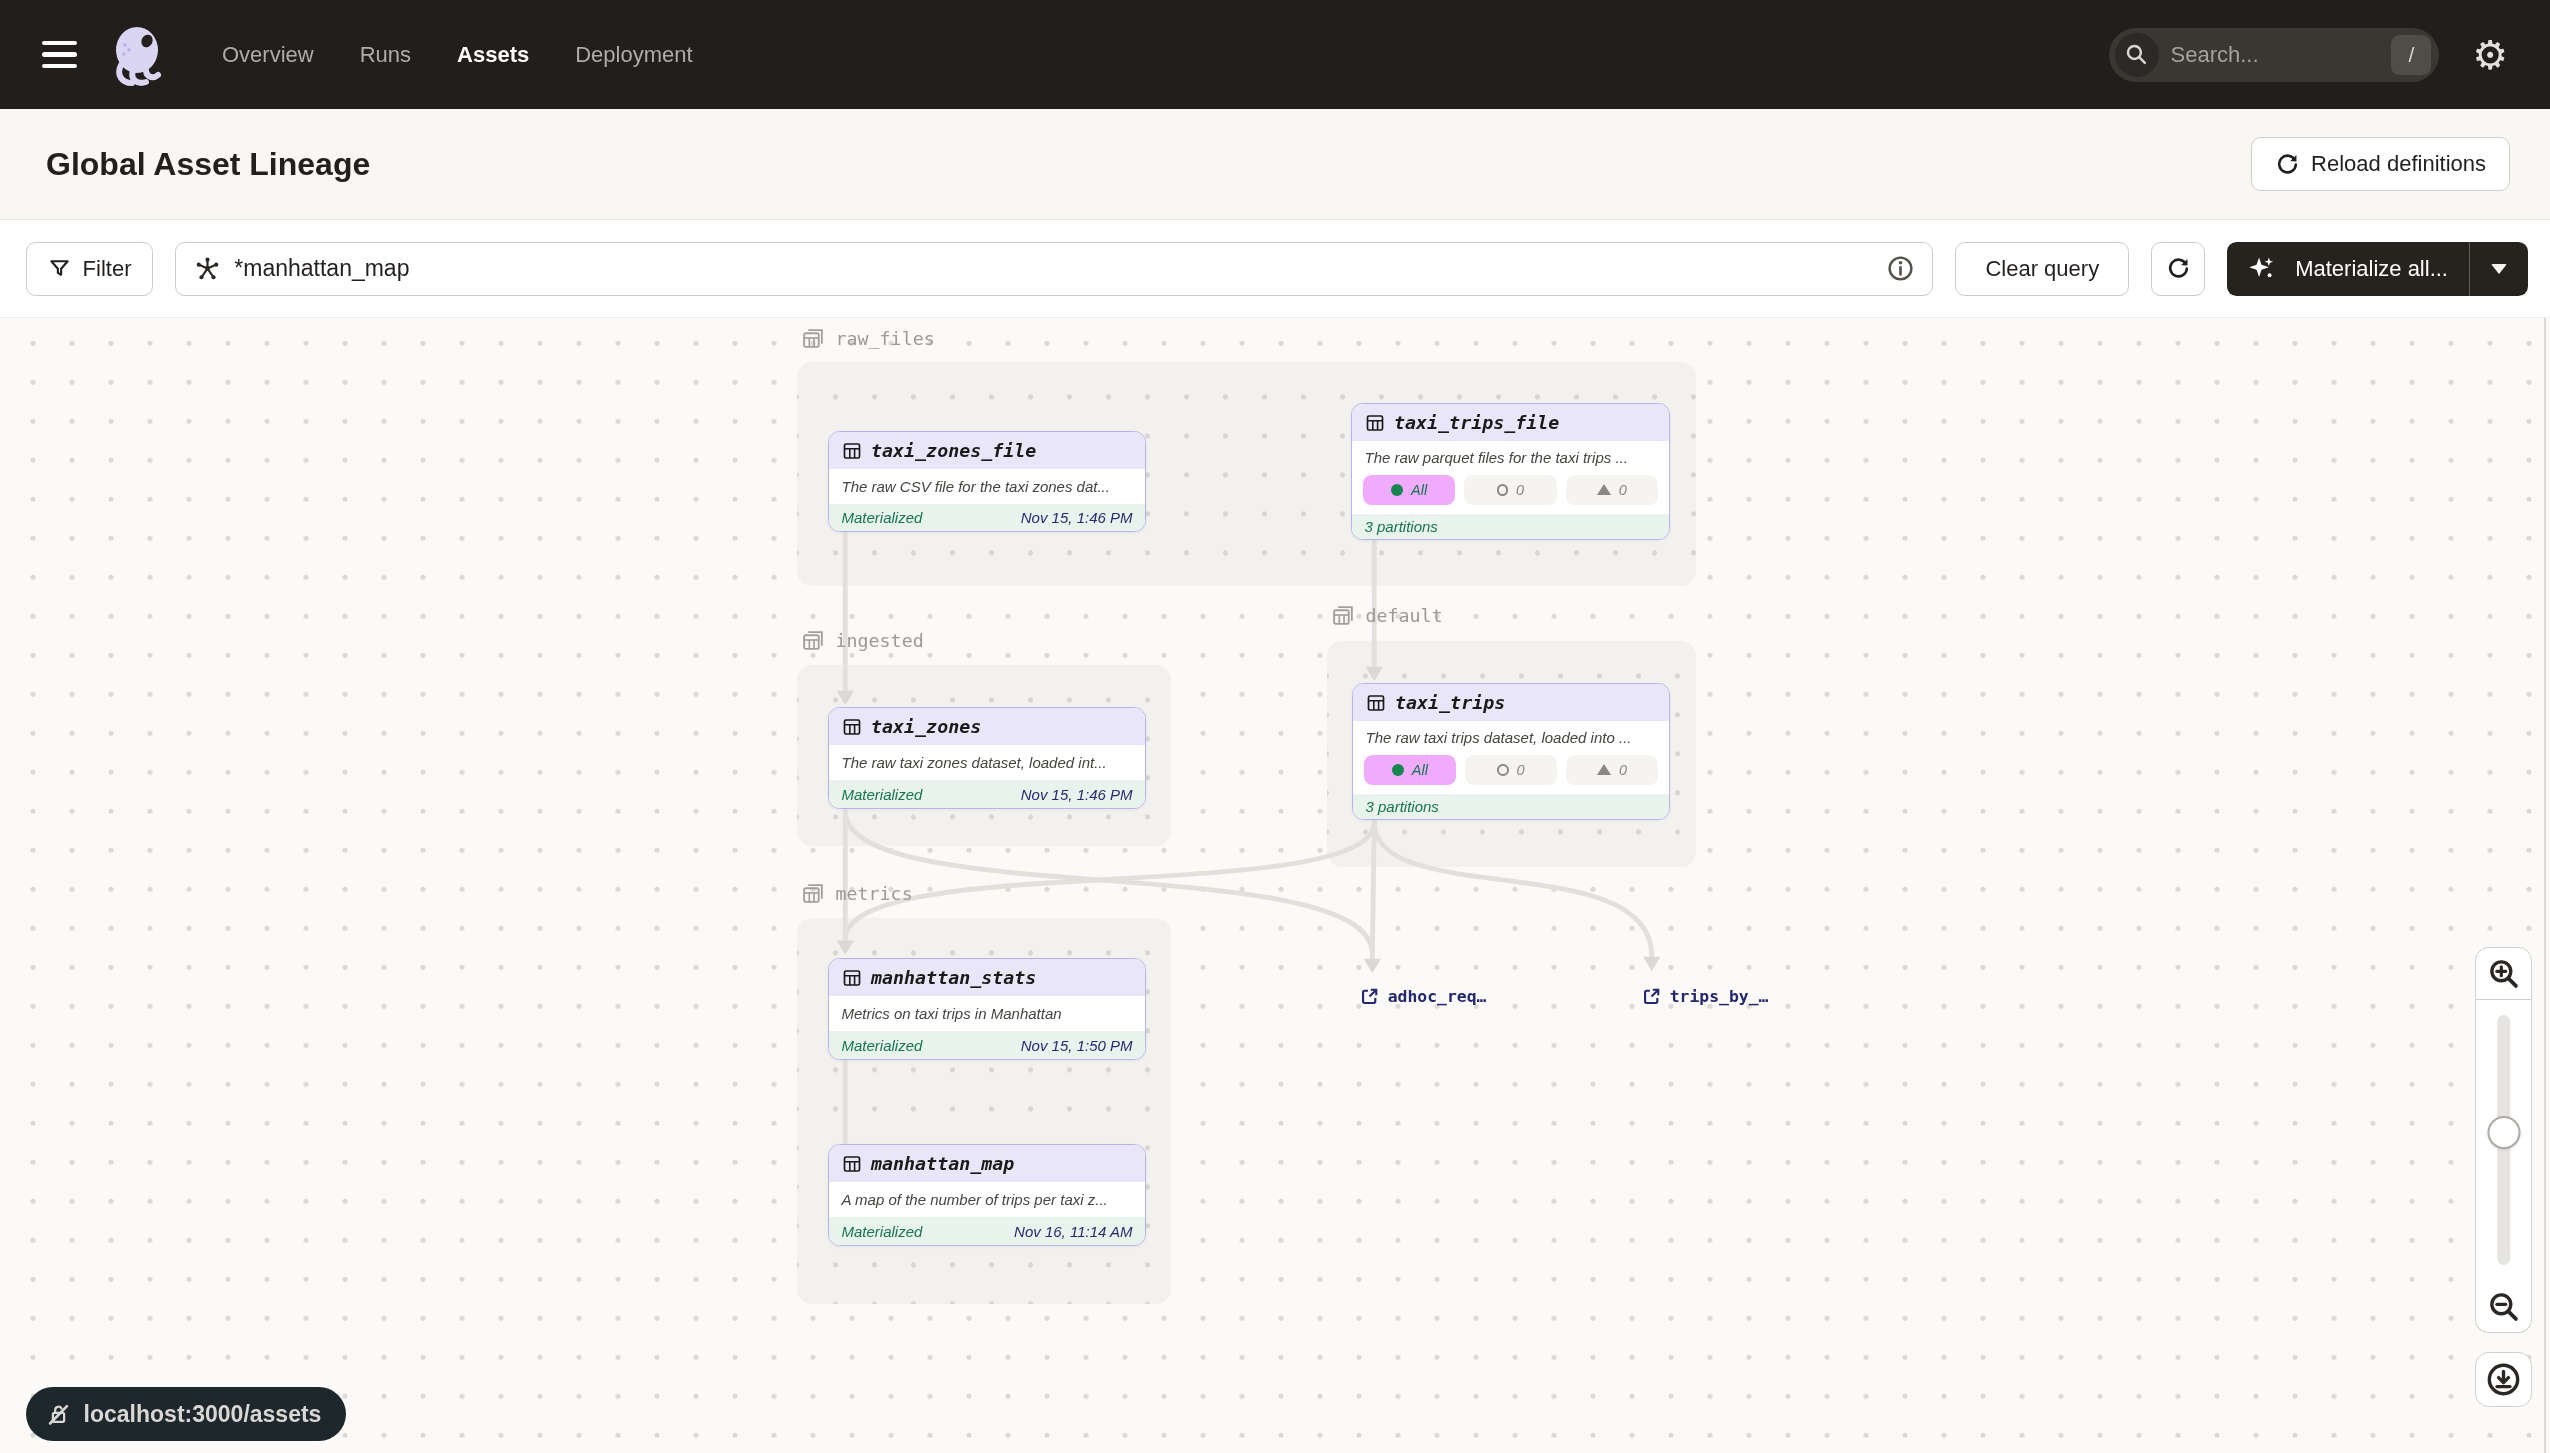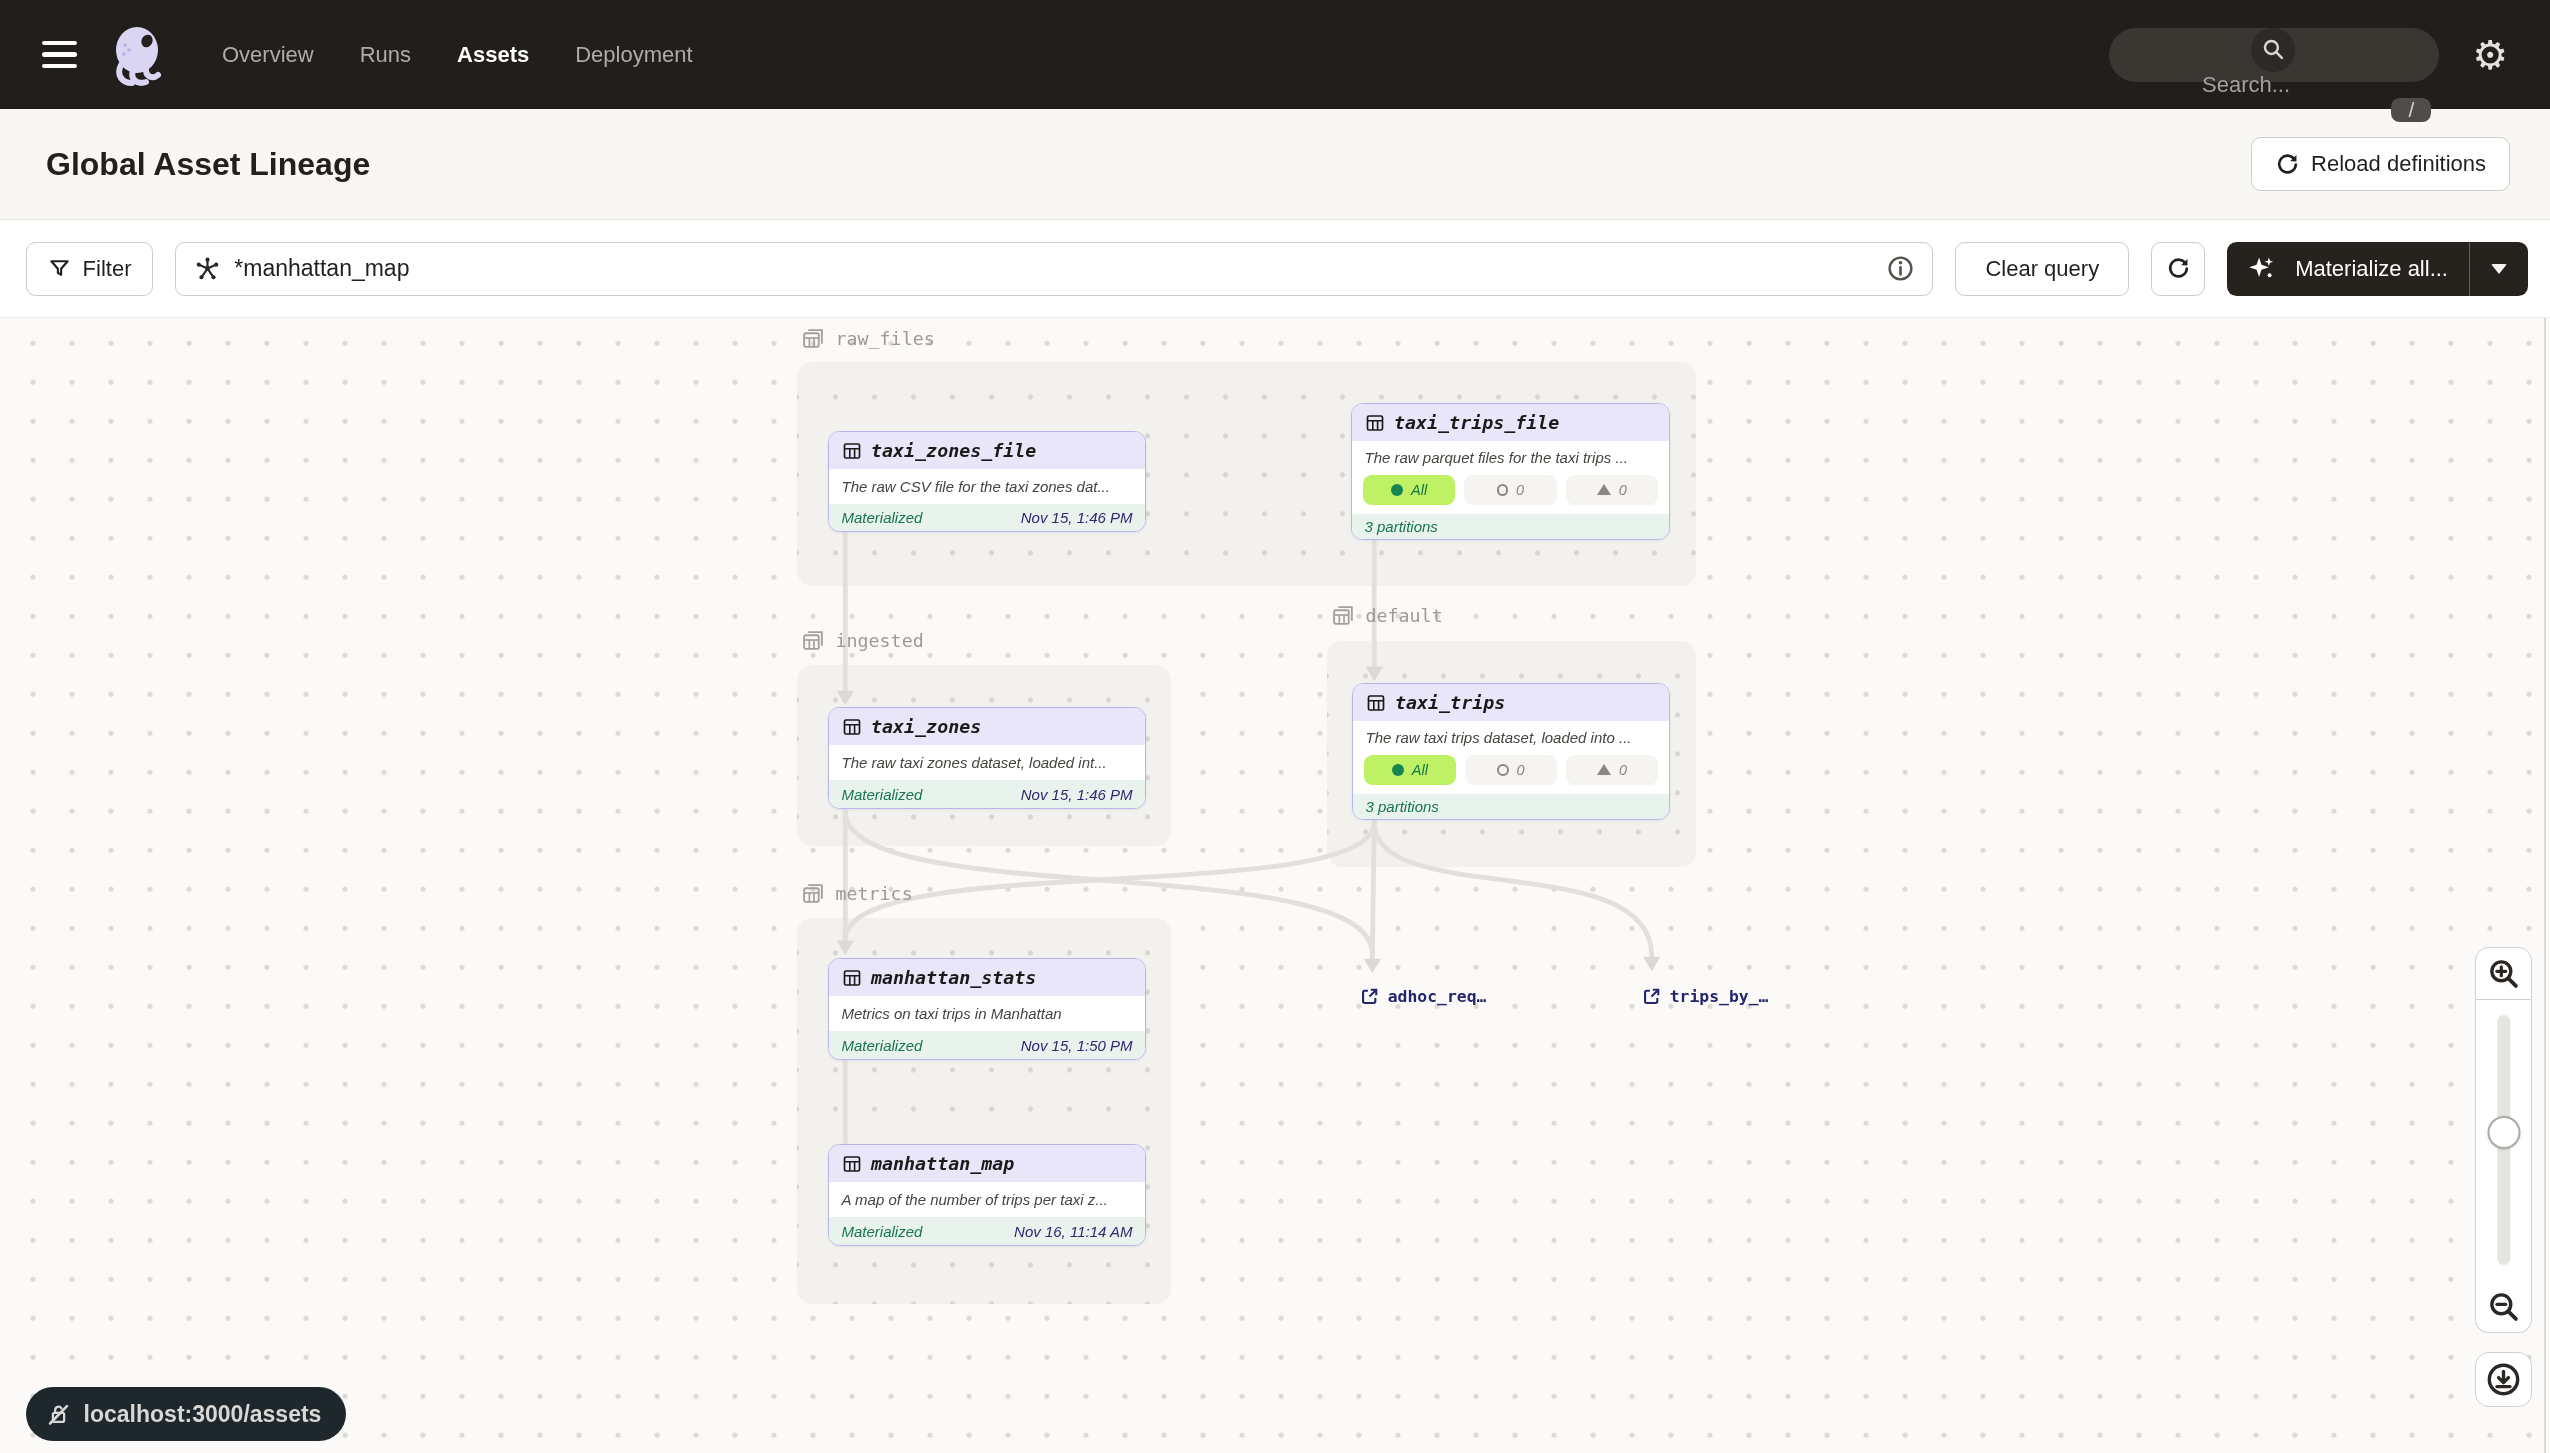--- a/index.html
+++ b/index.html
@@ -8,21 +8,21 @@
   .app { position:relative; width:2550px; height:1453px; }
 
   
   .nav { height:109px; background:#211e1b; display:flex; align-items:center; padding:0 42px; }
   .burger { display:flex; flex-direction:column; gap:6.7px; cursor:pointer; margin-right:27px; }
   .burger span { display:block; width:35px; height:4.8px; background:#fff; border-radius:2.9px; }
   .logo { width:64px; height:64px; margin-right:54px; }
   .nav-links { display:flex; gap:46px; align-items:center; }
   .nav-link { font-size:22px; color:#aeaba8; font-weight:500; cursor:pointer; white-space:nowrap; }
   .nav-link.active { color:#ffffff; font-weight:700; }
-  .search { margin-left:auto; width:330px; height:54px; background:#3a3733; border-radius:27px; display:flex; align-items:center; padding:0 7.7px 0 5.8px;flex-direction:column; }
+  .search { margin-left:auto; width:330px; height:54px; background:#3a3733; border-radius:27px; display:flex; align-items:center; padding:0 7.7px 0 5.8px; }
   .search-ic-wrap { width:44px; height:44px; border-radius:50%; background:#2c2926; display:flex; align-items:center; justify-content:center; flex:0 0 auto; }
   .search input { background:transparent; border:none; outline:none; color:#e8e6e3; font-size:22px; margin-left:11.6px; width:154px; font-family:"Liberation Sans",sans-serif; }
   .search input::placeholder { color:#a3a09d; }
   .search-key { margin-left:auto; width:40px; height:40px; background:#504c48; border-radius:8.7px; color:#d8d6d3; font-size:21px; display:flex; align-items:center; justify-content:center; }
   .gear { margin-left:33px; font-size:40px; color:#e3e1de; line-height:1; cursor:pointer; }
 
   
   .pagehead { height:111px; background:#f8f7f4; display:flex; align-items:center; padding:0 40px 0 46px; border-bottom:1px solid #e8e6e2; }
   .page-title { font-size:32px; font-weight:700; color:#221f1d; }
   .btn { display:flex; align-items:center; gap:11.6px; background:#fff; border:1px solid #cfccc8; border-radius:9.6px; height:54px; font-size:22px; color:#221f1d; cursor:pointer; white-space:nowrap; }
@@ -54,21 +54,21 @@
 
   .node { position:absolute; width:318px; background:#fff; border:1.9px solid #b9b3ea; border-radius:11.6px; overflow:hidden; display:flex; flex-direction:column; cursor:pointer; box-shadow:0 1px 2.9px rgba(60,55,120,0.07);font-style:italic; }
   .node-header { background:#e9e6f9; display:flex; align-items:center; gap:9.6px; padding:0 12.5px; height:37px; flex:0 0 auto; }
   .node-title { font-family:"DejaVu Sans Mono",monospace; font-weight:700; font-size:18.3px; color:#1c1a18; white-space:nowrap; }
   .node-desc { padding:0 12.5px; display:flex; align-items:center; height:35px; font-size:15px; color:#46443f; white-space:nowrap; overflow:hidden; background:#fff; flex:0 0 auto; }
   .node-footer { background:#e9f3ed; display:flex; align-items:center; justify-content:space-between; padding:0 12.5px; height:31px; font-size:15px; flex:1 1 auto; }
   .st-green { color:#17754c; }
   .st-time { color:#2b2870; }
   .badge-row { display:flex; gap:8.7px; padding:1.9px 10.6px 8.7px; background:#fff; flex:0 0 auto; }
   .badge { flex:1; height:30px; border-radius:8.7px; display:flex; align-items:center; justify-content:center; gap:7.7px; font-size:14.5px; }
-  .badge-all { background:#bef264; color:#17754c; }
+  .badge-all { background:#f0abfc; color:#17754c; }
   .badge-gray { background:#f5f4f1; color:#8b8884; }
   .dot-green { width:12.5px; height:12.5px; border-radius:50%; background:#17854f; }
   .ring-gray { width:11.6px; height:11.6px; border-radius:50%; border:2.9px solid #8b8884; }
   .tri-gray { width:0; height:0; border-left:7.7px solid transparent; border-right:7.7px solid transparent; border-bottom:11.6px solid #8b8884; }
   .node.tall .node-desc { height:32px; }
   .node.tall .node-footer { height:30px; }
 
   .ext-node { position:absolute; display:flex; align-items:center; gap:8.7px; color:#23276d; font-family:"DejaVu Sans Mono",monospace; font-weight:700; font-size:16.4px; cursor:pointer; white-space:nowrap;text-align:center; }
 
   

